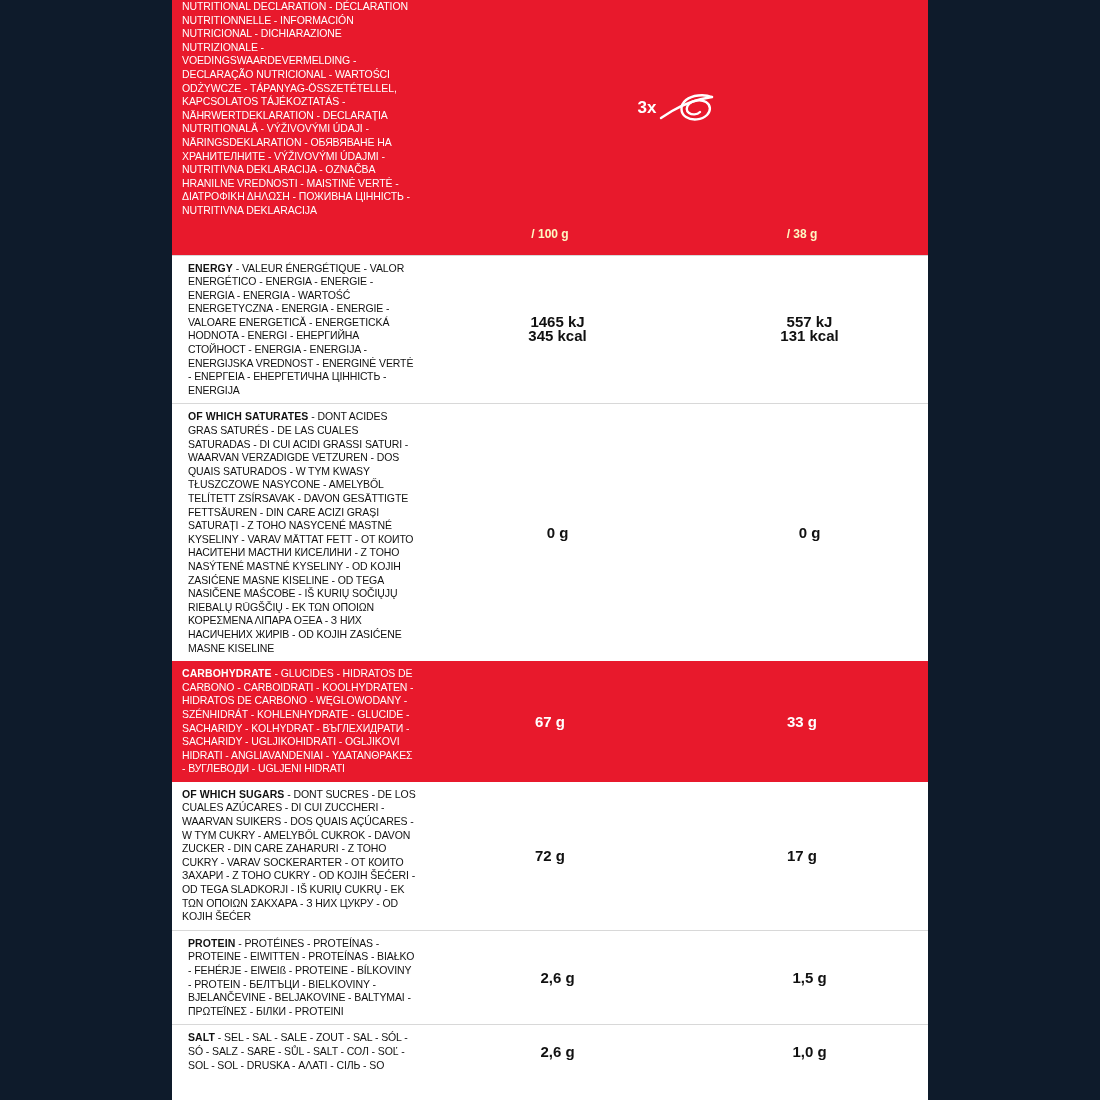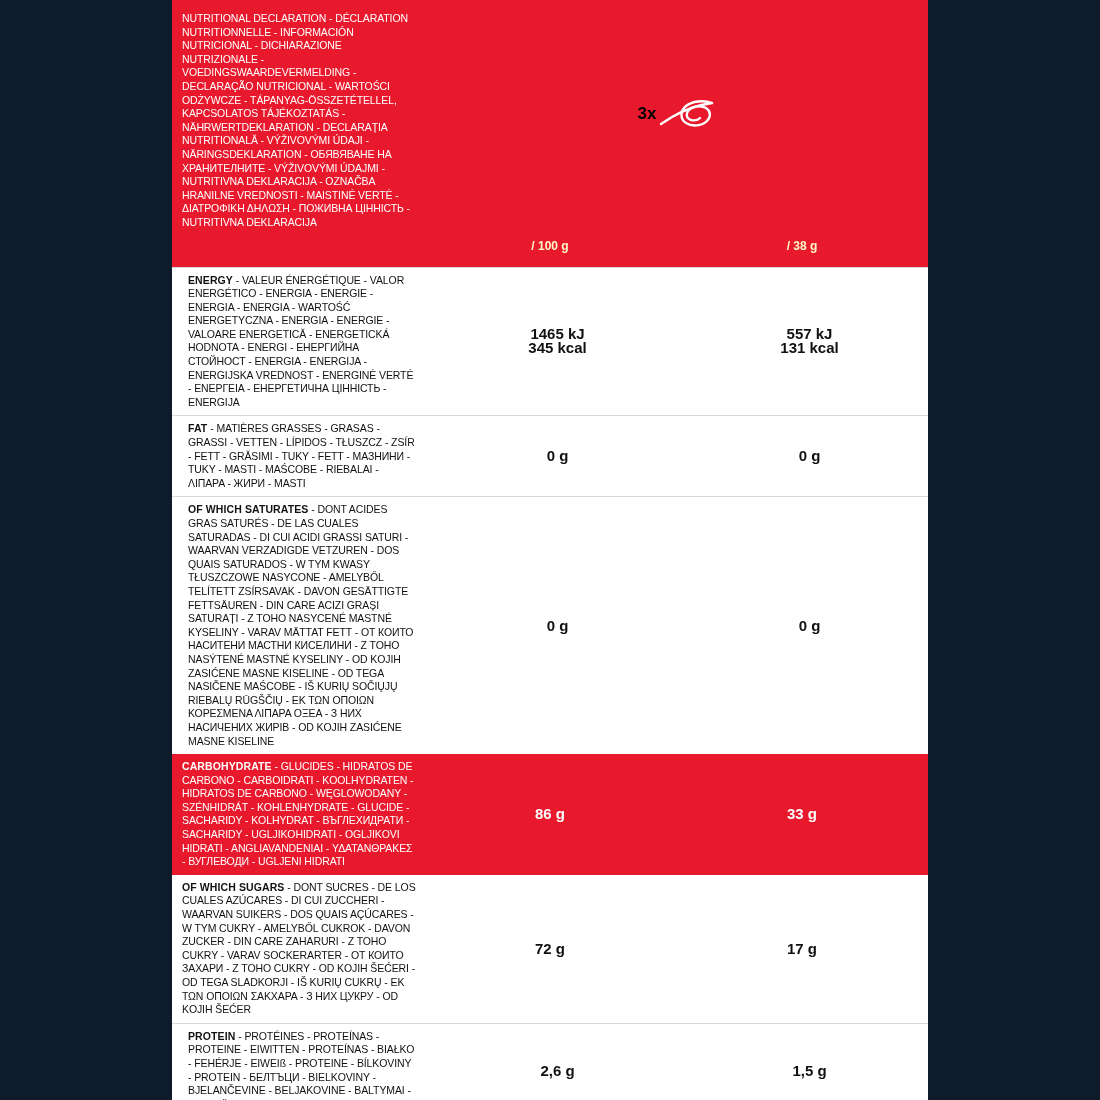--- a/index.html
+++ b/index.html
@@ -42,24 +42,24 @@
   .val {
     width: 98px;
     text-align: center;
     font-size: 15px;
     line-height: 14px;
     font-weight: bold;
     color: #111111;
   }
   
   .hdr { background: #e8192c; }
-  .hdr .lbl { color: #ffffff; padding-top: 12px; padding-bottom: 8px; }
+  .hdr .lbl { color: #ffffff; padding-top: 0; padding-bottom: 8px; }
   .hdr .val { color: #fef9c3; vertical-align: bottom; padding-bottom: 14px; font-size: 12px; }
   .scoopcell {
-    color: #000000;
+    color: #ffffff;
     text-align: center;
     vertical-align: bottom;
     padding-bottom: 2px;
   }
   .scoopwrap {
     display: flex;
     align-items: center;
     justify-content: center;
     gap: 2px;
     margin-bottom: 8px;
@@ -102,35 +102,30 @@
     </tr>
 
     <tr class="white sep">
       <td class="lbl"><b>ENERGY</b><span> - VALEUR ÉNERGÉTIQUE - VALOR ENERGÉTICO - ENERGIA - ENERGIE - ENERGIA - ENERGIA - WARTOŚĆ ENERGETYCZNA - ENERGIA - ENERGIE - VALOARE ENERGETICĂ - ENERGETICKÁ HODNOTA - ENERGI - ЕНЕРГИЙНА СТОЙНОСТ - ENERGIA - ENERGIJA - ENERGIJSKA VREDNOST - ENERGINĖ VERTĖ - ΕΝΕΡΓΕΙΑ - ЕНЕРГЕТИЧНА ЦІННІСТЬ - ENERGIJA</span></td>
       <td class="val" style="white-space:pre-line">1465 kJ
 345 kcal</td>
       <td class="val" style="white-space:pre-line">557 kJ
 131 kcal</td>
     </tr>
 
-    <tr class="white sep">
-      <td class="lbl"><b>FAT</b><span> - MATIÈRES GRASSES - GRASAS - GRASSI - VETTEN - LÍPIDOS - TŁUSZCZ - ZSÍR - FETT - GRĂSIMI - TUKY - FETT - МАЗНИНИ - TUKY - MASTI - MAŚCOBE - RIEBALAI - ΛΙΠΑΡΑ - ЖИРИ - MASTI</span></td>
-      <td class="val" style="white-space:pre-line">0 g</td>
-      <td class="val" style="white-space:pre-line">0 g</td>
-    </tr>
 
     <tr class="white sep">
       <td class="lbl"><b>OF WHICH SATURATES</b><span> - DONT ACIDES GRAS SATURÉS - DE LAS CUALES SATURADAS - DI CUI ACIDI GRASSI SATURI - WAARVAN VERZADIGDE VETZUREN - DOS QUAIS SATURADOS - W TYM KWASY TŁUSZCZOWE NASYCONE - AMELYBŐL TELÍTETT ZSÍRSAVAK - DAVON GESÄTTIGTE FETTSÄUREN - DIN CARE ACIZI GRAȘI SATURAȚI - Z TOHO NASYCENÉ MASTNÉ KYSELINY - VARAV MÄTTAT FETT - ОТ КОИТО НАСИТЕНИ МАСТНИ КИСЕЛИНИ - Z TOHO NASÝTENÉ MASTNÉ KYSELINY - OD KOJIH ZASIĆENE MASNE KISELINE - OD TEGA NASIČENE MAŚCOBE - IŠ KURIŲ SOČIŲJŲ RIEBALŲ RŪGŠČIŲ - ΕΚ ΤΩΝ ΟΠΟΙΩΝ ΚΟΡΕΣΜΕΝΑ ΛΙΠΑΡΑ ΟΞΕΑ - З НИХ НАСИЧЕНИХ ЖИРІВ - OD KOJIH ZASIĆENE MASNE KISELINE</span></td>
       <td class="val" style="white-space:pre-line">0 g</td>
       <td class="val" style="white-space:pre-line">0 g</td>
     </tr>
 
     <tr class="red">
       <td class="lbl"><b>CARBOHYDRATE</b><span> - GLUCIDES - HIDRATOS DE CARBONO - CARBOIDRATI - KOOLHYDRATEN - HIDRATOS DE CARBONO - WĘGLOWODANY - SZÉNHIDRÁT - KOHLENHYDRATE - GLUCIDE - SACHARIDY - KOLHYDRAT - ВЪГЛЕХИДРАТИ - SACHARIDY - UGLJIKOHIDRATI - OGLJIKOVI HIDRATI - ANGLIAVANDENIAI - ΥΔΑΤΑΝΘΡΑΚΕΣ - ВУГЛЕВОДИ - UGLJENI HIDRATI</span></td>
-      <td class="val" style="white-space:pre-line">86 g</td>
+      <td class="val" style="white-space:pre-line">67 g</td>
       <td class="val" style="white-space:pre-line">33 g</td>
     </tr>
 
     <tr class="white">
       <td class="lbl"><b>OF WHICH SUGARS</b><span> - DONT SUCRES - DE LOS CUALES AZÚCARES - DI CUI ZUCCHERI - WAARVAN SUIKERS - DOS QUAIS AÇÚCARES - W TYM CUKRY - AMELYBŐL CUKROK - DAVON ZUCKER - DIN CARE ZAHARURI - Z TOHO CUKRY - VARAV SOCKERARTER - ОТ КОИТО ЗАХАРИ - Z TOHO CUKRY - OD KOJIH ŠEĆERI - OD TEGA SLADKORJI - IŠ KURIŲ CUKRŲ - ΕΚ ΤΩΝ ΟΠΟΙΩΝ ΣΑΚΧΑΡΑ - З НИХ ЦУКРУ - OD KOJIH ŠEĆER</span></td>
       <td class="val" style="white-space:pre-line">72 g</td>
       <td class="val" style="white-space:pre-line">17 g</td>
     </tr>
 
     <tr class="white sep">

